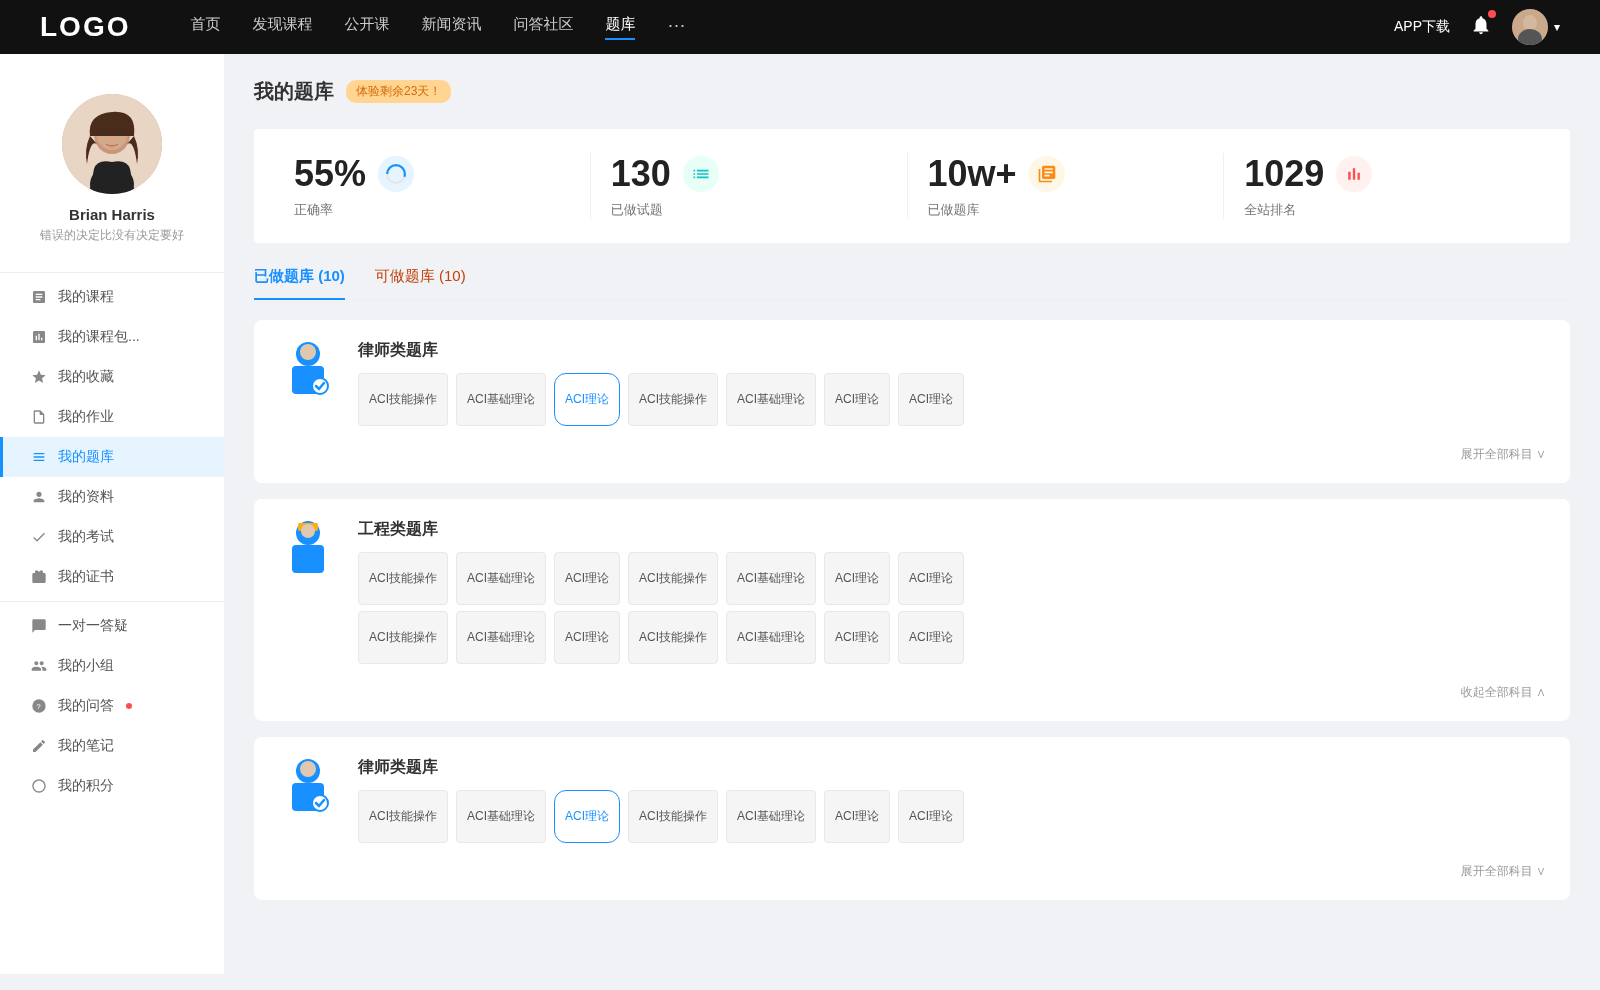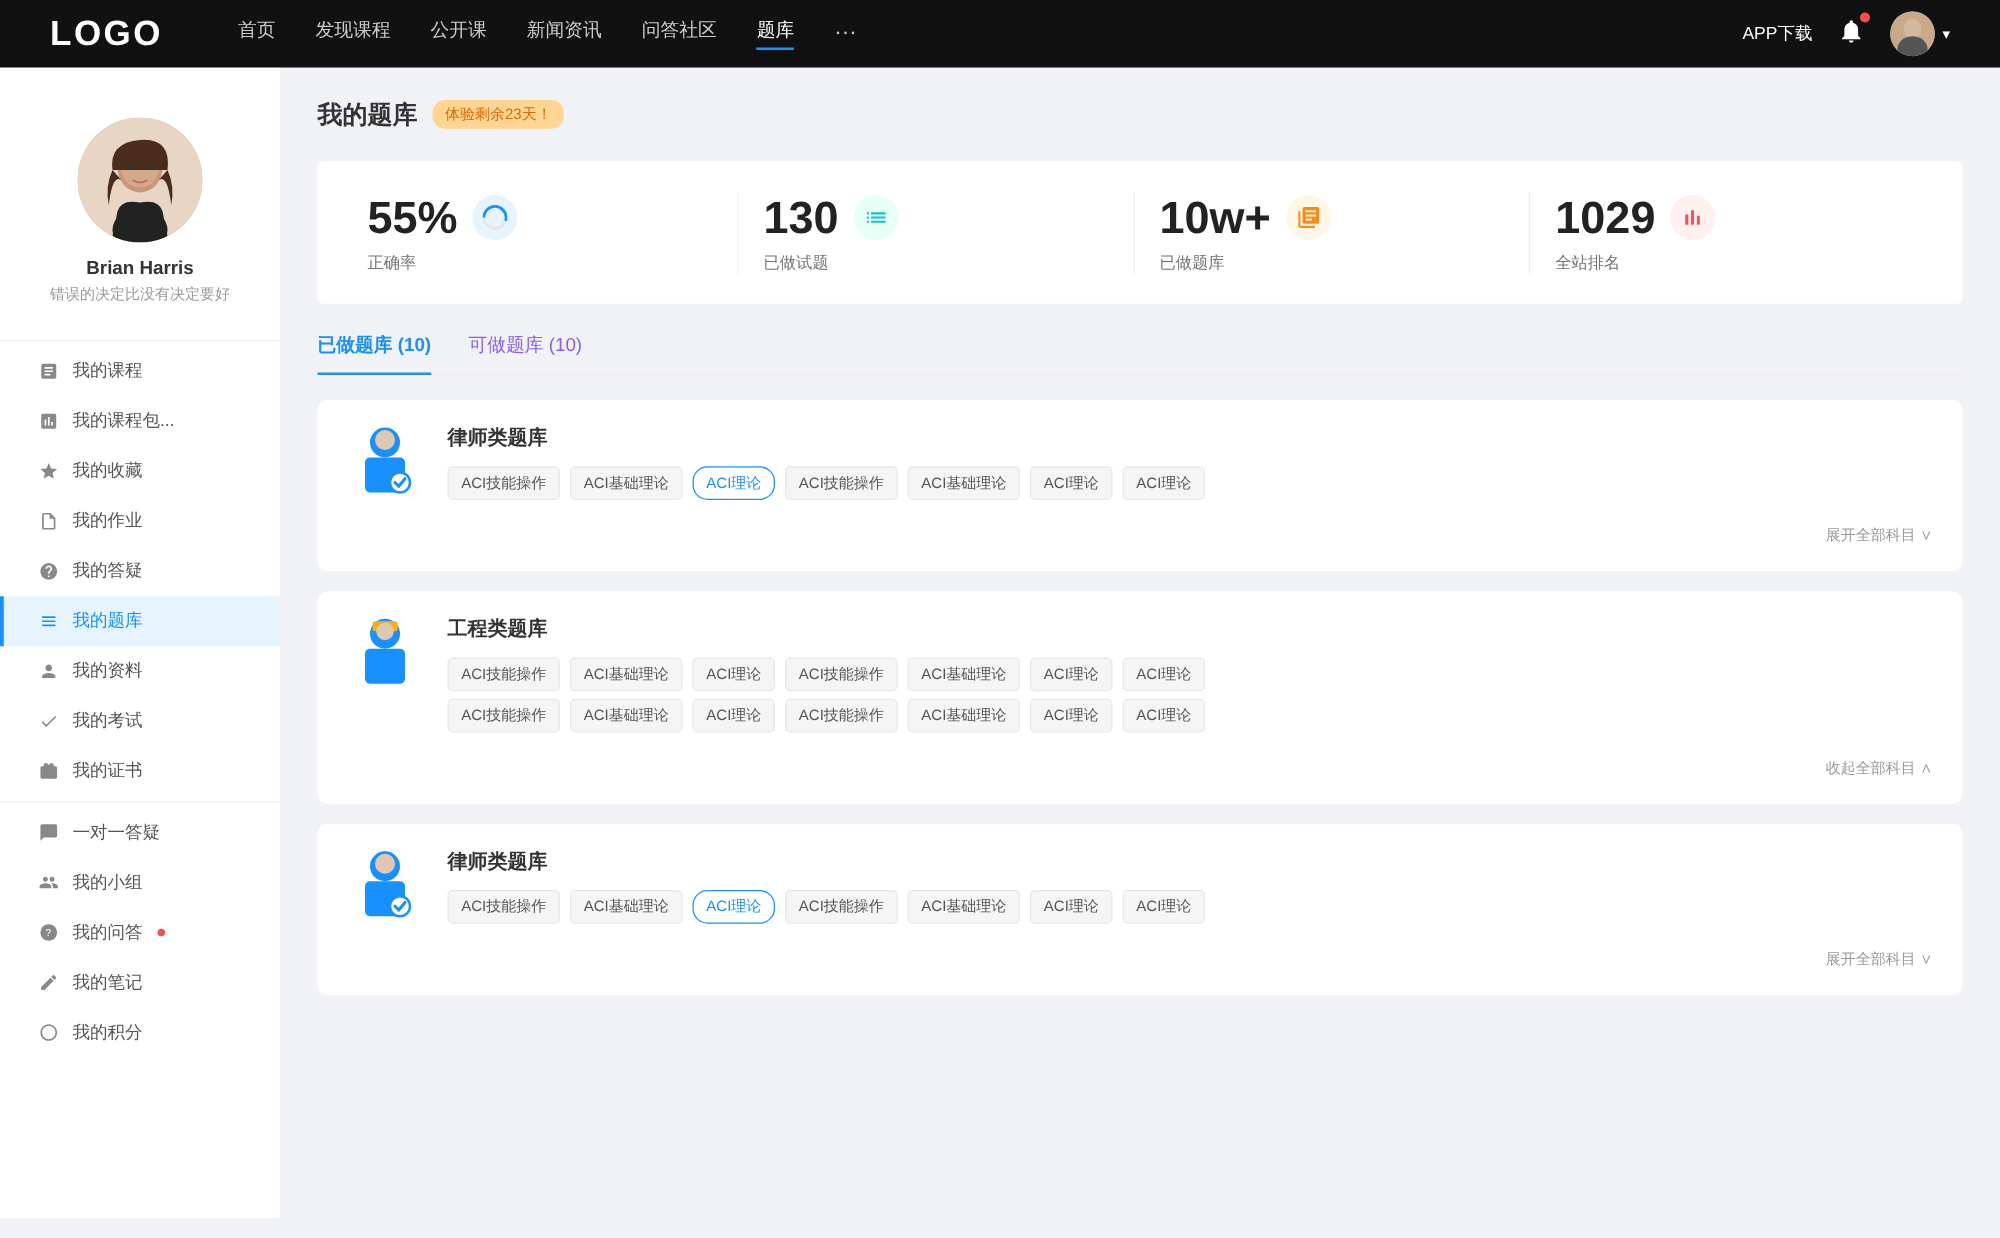--- a/index.html
+++ b/index.html
@@ -57,30 +57,30 @@
     .stat-value { font-size: 36px; font-weight: 700; color: #222; }
     .stat-icon { width: 36px; height: 36px; border-radius: 50%; display: flex; align-items: center; justify-content: center; }
     .stat-icon.blue { background: #e6f4ff; }
     .stat-icon.teal { background: #e6fff7; }
     .stat-icon.orange { background: #fff7e6; }
     .stat-icon.pink { background: #fff1f0; }
     .stat-label { font-size: 13px; color: #737373; }
 
     
     .tabs-row { display: flex; gap: 30px; margin-bottom: 20px; border-bottom: 1px solid #eee; padding-bottom: 0; }
-    .tab { font-size: 15px; color: #8b5cf6; padding-bottom: 12px; cursor: pointer; border-bottom: 2px solid transparent; margin-bottom: -1px; }
+    .tab { font-size: 15px; color: #c2410c; padding-bottom: 12px; cursor: pointer; border-bottom: 2px solid transparent; margin-bottom: -1px; }
     .tab.active { color: #1890ff; border-bottom: 2px solid #1890ff; font-weight: 600; }
 
     
     .qbank-card { background: white; border-radius: 8px; padding: 20px 24px; margin-bottom: 16px; display: flex; align-items: flex-start; gap: 20px; }
     .qbank-icon { width: 60px; height: 70px; flex-shrink: 0; display: flex; align-items: center; justify-content: center; }
     .qbank-content { flex: 1; }
     .qbank-title { font-size: 16px; font-weight: 600; color: #333; margin-bottom: 12px; }
     .tags-row { display: flex; flex-wrap: wrap; gap: 8px; margin-bottom: 6px; }
-    .tag { font-size: 12px; padding: 4px 10px; border-radius: 4px; background: #f5f5f5; color: #555; border: 1px solid #e8e8e8; cursor: pointer; }
+    .tag { font-size: 12px; padding: 17px 10px; border-radius: 4px; background: #f5f5f5; color: #555; border: 1px solid #e8e8e8; cursor: pointer; }
     .tag.active { border: 1px solid #1890ff; color: #1890ff; background: white; border-radius: 12px; }
     .expand-btn { font-size: 12px; color: #999; cursor: pointer; text-align: right; display: block; margin-top: 20px; }
   </style>
 </head>
 <body>
 
 <header class="header">
   <div class="logo">LOGO</div>
   <nav>
     <a>首页</a>
@@ -166,28 +166,20 @@
         <span>我的收藏</span>
       </li>
       <li>
         <span class="menu-icon">
           <svg width="16" height="16" viewBox="0 0 24 24" fill="#888">
               <path d="M14 2H6c-1.1 0-2 .9-2 2v16c0 1.1.9 2 2 2h12c1.1 0 2-.9 2-2V8l-6-6zM6 20V4h7v5h5v11H6z"></path>
             </svg>
         </span>
         <span>我的作业</span>
       </li>
-      <li>
-        <span class="menu-icon">
-          <svg width="16" height="16" viewBox="0 0 24 24" fill="#888">
-              <path d="M12 2C6.48 2 2 6.48 2 12s4.48 10 10 10 10-4.48 10-10S17.52 2 12 2zm1 17h-2v-2h2v2zm2.07-7.75l-.9.92C13.45 12.9 13 13.5 13 15h-2v-.5c0-1.1.45-2.1 1.17-2.83l1.24-1.26c.37-.36.59-.86.59-1.41 0-1.1-.9-2-2-2s-2 .9-2 2H8c0-2.21 1.79-4 4-4s4 1.79 4 4c0 .88-.36 1.68-.93 2.25z"></path>
-            </svg>
-        </span>
-        <span>我的答疑</span>
-      </li>
       <li class="active">
         <span class="menu-icon">
           <svg width="16" height="16" viewBox="0 0 24 24" fill="#1890ff">
               <path d="M4 6h16v2H4zm0 5h16v2H4zm0 5h16v2H4z"></path>
             </svg>
         </span>
         <span>我的题库</span>
       </li>
       <li>
         <span class="menu-icon">

